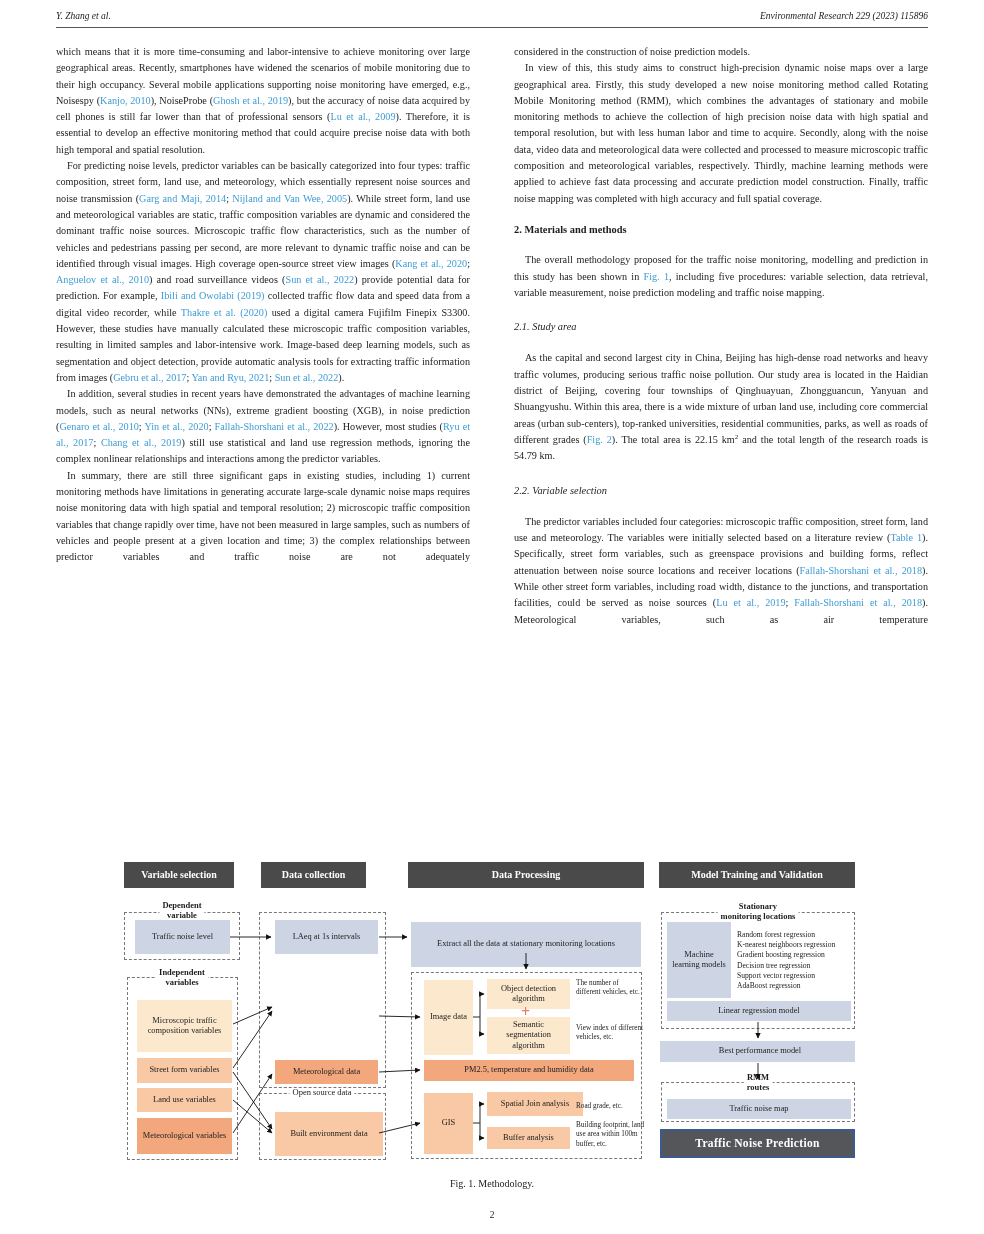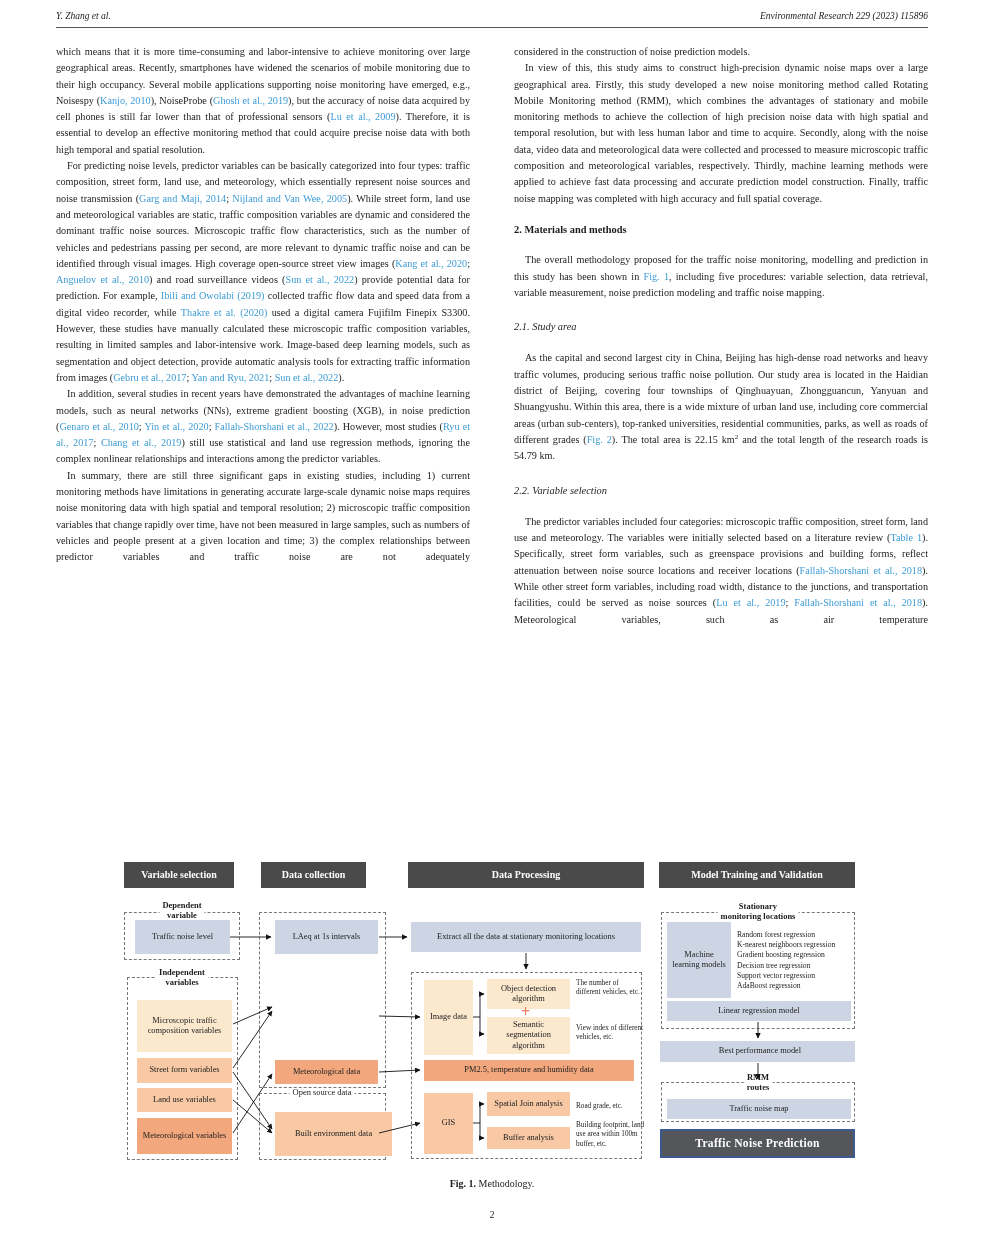--- a/index.html
+++ b/index.html
@@ -38,21 +38,21 @@
         font-weight:bold;font-size:8.5px;line-height:9.5px;text-align:center;
         padding:0 3px;white-space:nowrap;}
   .legend span{display:block;}
   .ann{position:absolute;font-size:7.2px;line-height:1.3;text-align:left;color:#222;}
   .plus{position:absolute;color:#ed7a5a;font-weight:bold;font-size:16px;line-height:1;}
   .reg-list{position:absolute;font-size:7.6px;line-height:1.34;text-align:left;color:#222;}
   .reg-list div{white-space:nowrap;}
   .fig-svg{position:absolute;left:0;top:0;width:745px;height:314px;pointer-events:none;}
 
   .caption{position:absolute;top:1178px;left:0;width:984px;text-align:center;font-size:10px;}
-  .caption b{font-weight:bold;}
+  .caption b{font-weight:normal;}
   .pageno{position:absolute;top:1210px;left:0;width:984px;text-align:center;font-size:9.5px;}
 </style>
 </head>
 <body>
 
 <div class="page">
 
   <div class="running-head">
     <span>Y. Zhang et al.</span>
     <span>Environmental Research 229 (2023) 115896</span>
@@ -104,31 +104,31 @@
     <div class="legend" style="left:204px;top:49px;margin-top:24px;">
       <span>RMM method</span>
     </div>
     <div class="fbox blue" style="left:157px;top:62px;width:103px;height:34px;">LAeq at 1s intervals</div>
     <div class="fbox peach3" style="left:157px;top:202px;width:103px;height:24px;">Meteorological data</div>
 
     <div class="fbox dashed" style="left:141px;top:235px;width:127px;height:67px;"></div>
     <div class="legend" style="left:204px;top:230px;font-weight:normal;">
       <span>Open source data</span>
     </div>
-    <div class="fbox peach2" style="left:157px;top:254px;width:117px;height:44px;">Built environment data</div>
+    <div class="fbox peach2" style="left:157px;top:254px;width:108px;height:44px;">Built environment data</div>
 
-    <div class="fbox blue" style="left:293px;top:64px;width:230px;height:30px;">Extract all the data at stationary monitoring locations</div>
+    <div class="fbox blue" style="left:293px;top:64px;width:230px;height:45px;">Extract all the data at stationary monitoring locations</div>
     <div class="fbox dashed" style="left:293px;top:114px;width:231px;height:187px;"></div>
     <div class="fbox peach1" style="left:306px;top:122px;width:49px;height:75px;">Image data</div>
     <div class="fbox peach1" style="left:369px;top:121px;width:83px;height:30px;">Object detection algorithm</div>
     <div class="plus" style="left:403px;top:146px;">+</div>
     <div class="fbox peach1" style="left:369px;top:159px;width:83px;height:37px;">Semantic segmentation algorithm</div>
     <div class="fbox peach3" style="left:306px;top:202px;width:210px;height:21px;">PM2.5, temperature and humidity data</div>
     <div class="fbox peach2" style="left:306px;top:235px;width:49px;height:61px;">GIS</div>
-    <div class="fbox peach2" style="left:369px;top:234px;width:83px;height:24px;">Spatial Join analysis</div>
+    <div class="fbox peach2" style="left:369px;top:234px;width:96px;height:24px;">Spatial Join analysis</div>
     <div class="fbox peach2" style="left:369px;top:269px;width:83px;height:22px;">Buffer analysis</div>
 
     <div class="ann" style="left:458px;top:121px;width:66px;">The number of different vehicles, etc.</div>
     <div class="ann" style="left:458px;top:166px;width:72px;">View index of different vehicles, etc.</div>
     <div class="ann" style="left:458px;top:244px;width:66px;">Road grade, etc.</div>
     <div class="ann" style="left:458px;top:263px;width:72px;">Building footprint, land use area within 100m buffer, etc.</div>
 
     <div class="fbox dashed" style="left:543px;top:54px;width:194px;height:117px;"></div>
     <div class="legend" style="left:640px;top:44px;">
       <span>Stationary</span>

